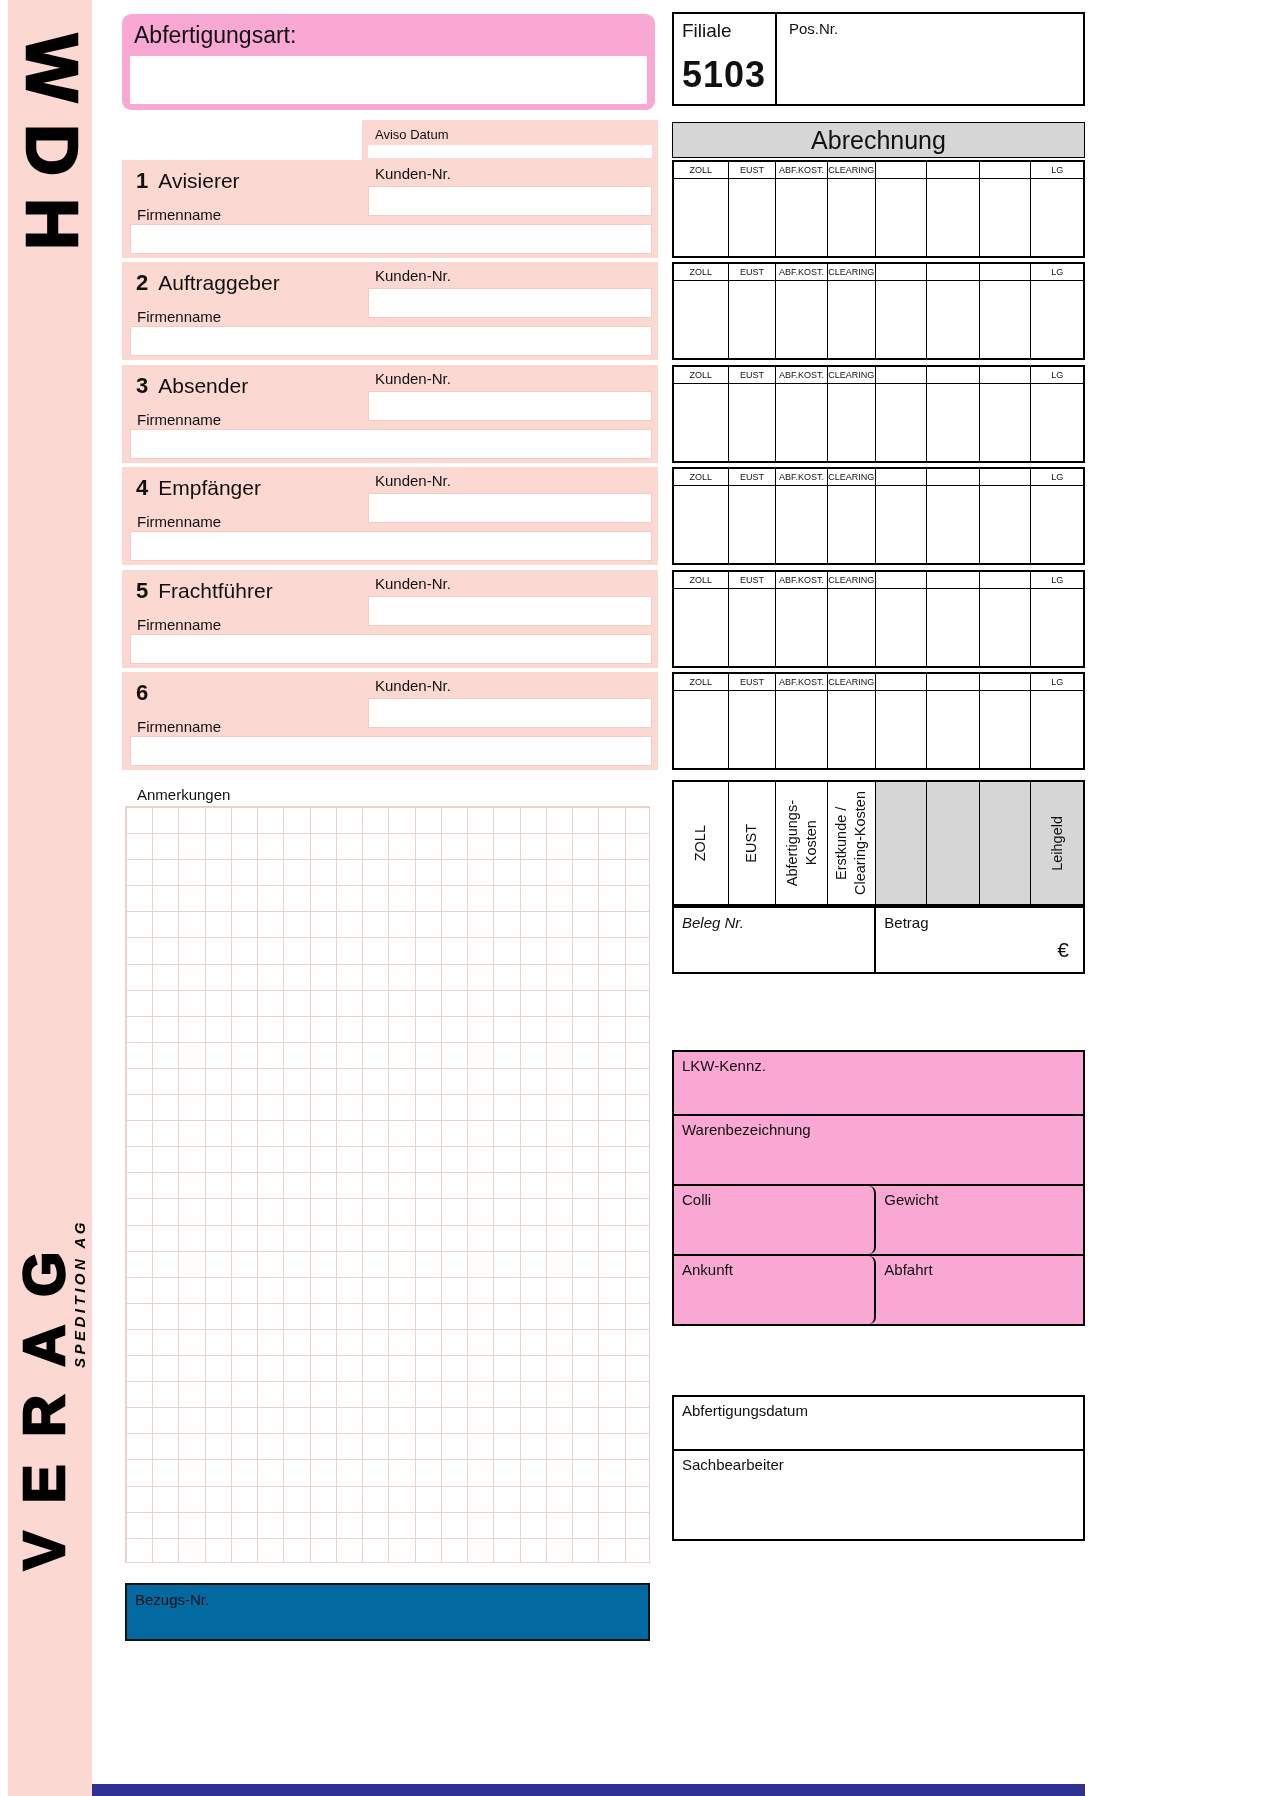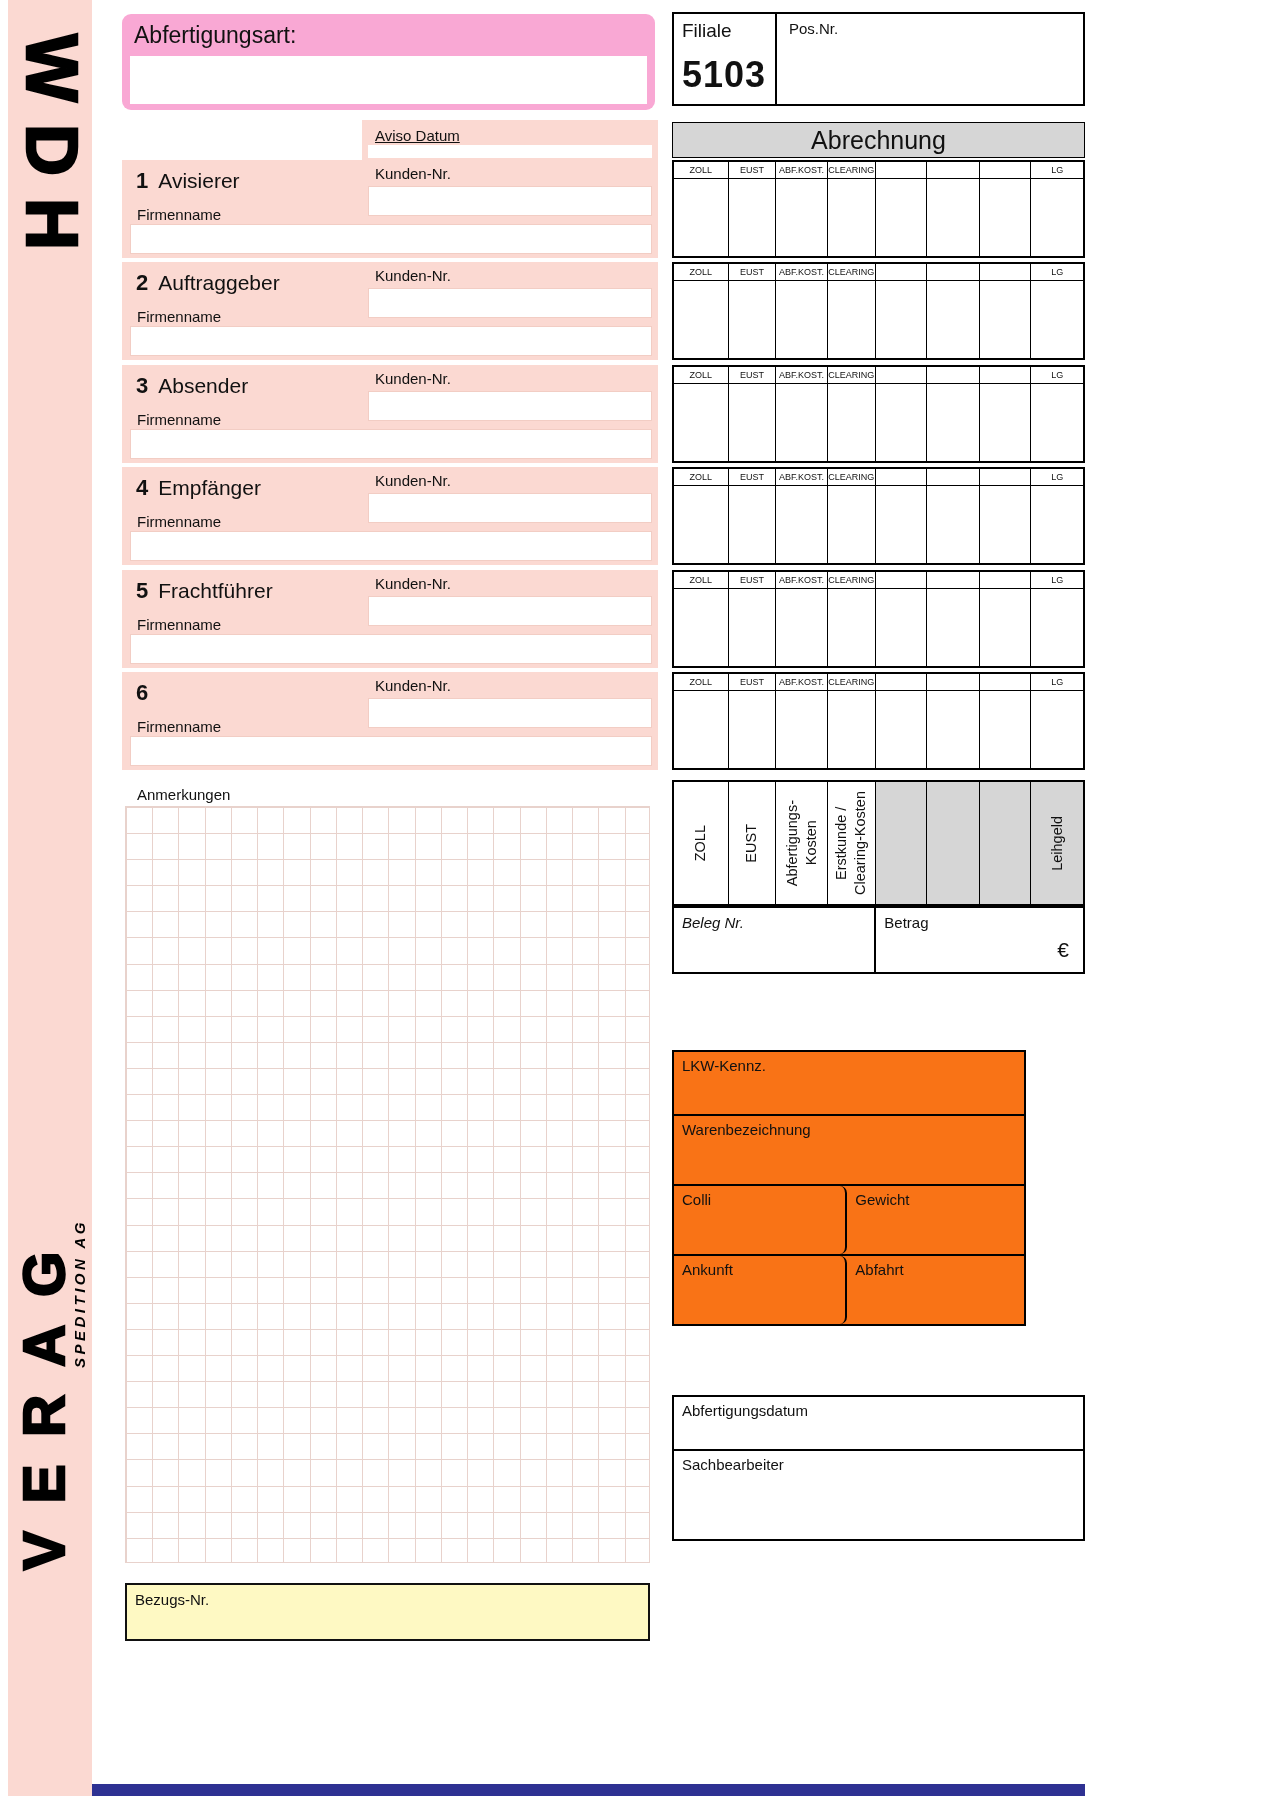--- a/index.html
+++ b/index.html
@@ -34,21 +34,21 @@
   .abf-label { position:absolute; left:12px; top:8px; font-size:23px; }
   .abf-field { position:absolute; left:8px; top:42px; width:517px; height:48px; background:#fff; }
   .filiale-box { left:672px; top:12px; width:413px; height:94px; border:2px solid #000; position:absolute; display:flex; background:#fff; }
   .filiale-cell { width:103px; border-right:2px solid #000; position:relative; padding:6px 8px; }
   .filiale-label { font-size:19px; }
   .filiale-value { position:absolute; left:8px; top:40px; font-size:36px; font-weight:700; letter-spacing:1px; }
   .posnr-cell { flex:1; padding:6px 12px; font-size:15px; }
 
   
   .aviso-band { left:362px; top:120px; width:296px; height:40px; background:#fbd9d2; position:absolute; }
-  .aviso-label { position:absolute; left:13px; top:7px; font-size:15px;text-decoration:underline; }
+  .aviso-label { position:absolute; left:13px; top:7px; font-size:13px; }
   .aviso-field { position:absolute; left:6px; top:25px; width:284px; height:13px; background:#fff; }
 
   
   .party { position:absolute; left:122px; width:536px; height:98px; background:#fbd9d2; }
   .party-head { position:absolute; left:14px; top:8px; font-size:21px; white-space:nowrap; }
   .party-num { font-weight:700; font-size:22px; margin-right:10px; }
   .kunden-label { position:absolute; left:253px; top:5px; font-size:15px; }
   .kunden-field { position:absolute; left:246px; top:26px; width:284px; height:30px; background:#fff; border:1px solid #f2cdc4; }
   .firma-label { position:absolute; left:15px; top:46px; font-size:15px; }
   .firma-field { position:absolute; left:8px; top:64px; width:522px; height:30px; background:#fff; border:1px solid #f2cdc4; }
@@ -64,38 +64,38 @@
   .ab-fcell:last-child { border-right:none; }
   .ab-fcell.gray { background:#d6d6d6; }
   .vtext { writing-mode:vertical-rl; transform:rotate(180deg); font-size:14.5px; text-align:center; }
   .vline { display:block; line-height:19px; }
   .beleg-row { position:absolute; left:672px; top:906px; width:413px; height:68px; border:2px solid #000; display:flex; background:#fff; }
   .beleg-cell { flex:203 1 0; border-right:2px solid #000; padding:6px 8px; font-size:15px;font-style:italic; }
   .betrag-cell { flex:210 1 0; position:relative; padding:6px 8px; font-size:15px; }
   .euro { position:absolute; right:14px; top:30px; font-size:21px; }
 
   
-  .ship-box { position:absolute; left:672px; top:1050px; width:354px; border:2px solid #000; background:#f97316; }
+  .ship-box { position:absolute; left:672px; top:1050px; width:413px; border:2px solid #000; background:#f9a8d4; }
   .ship-row { position:relative; padding:5px 8px; font-size:15px; border-top:2px solid #000; }
   .ship-row:first-child { border-top:none; }
   .ship-split { display:flex; border-top:2px solid #000; }
   .ship-cell { flex:203 1 0; border-right:2px solid #000; padding:5px 8px; font-size:15px;border-radius:7px; }
   .ship-cell:last-child { flex:210 1 0; border-right:none; }
   .proc-box { position:absolute; left:672px; top:1395px; width:413px; border:2px solid #000; background:#fff; }
 
   
   .anm-label { position:absolute; left:137px; top:786px; font-size:15px; }
   .grid {
     position:absolute; left:125px; top:806px; width:525px; height:757px;
     border:1px solid #e8d2cc;
     background-image:
       repeating-linear-gradient(to right, #e8d2cc 0, #e8d2cc 1px, transparent 1px, transparent 26.25px),
       repeating-linear-gradient(to bottom, #e8d2cc 0, #e8d2cc 1px, transparent 1px, transparent 26.1px);
   }
-  .bezug-box { position:absolute; left:125px; top:1583px; width:525px; height:58px; border:2px solid #111; padding:6px 8px; font-size:15px; background:#fef9c3; }
+  .bezug-box { position:absolute; left:125px; top:1583px; width:525px; height:58px; border:2px solid #111; padding:6px 8px; font-size:15px; background:#0369a1; }
 </style>
 </head>
 <body>
 
 <div class="page">
 
   <div class="sidebar">
     <div class="wdh">WDH</div>
     <div class="verag">VERAG</div>
     <div class="spedition">SPEDITION AG</div>

